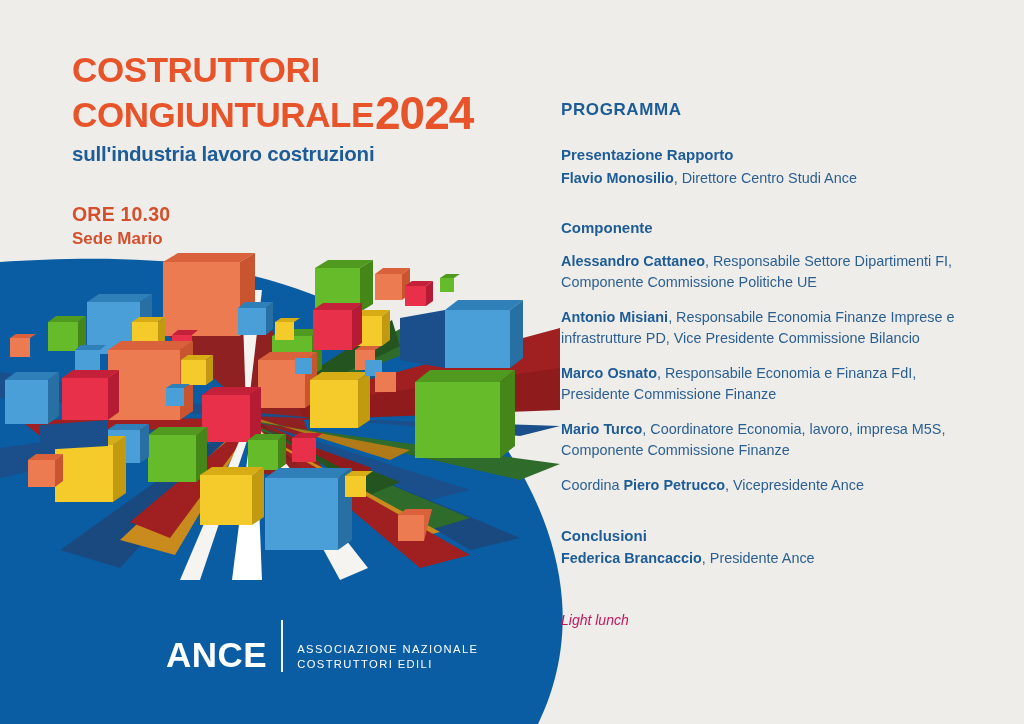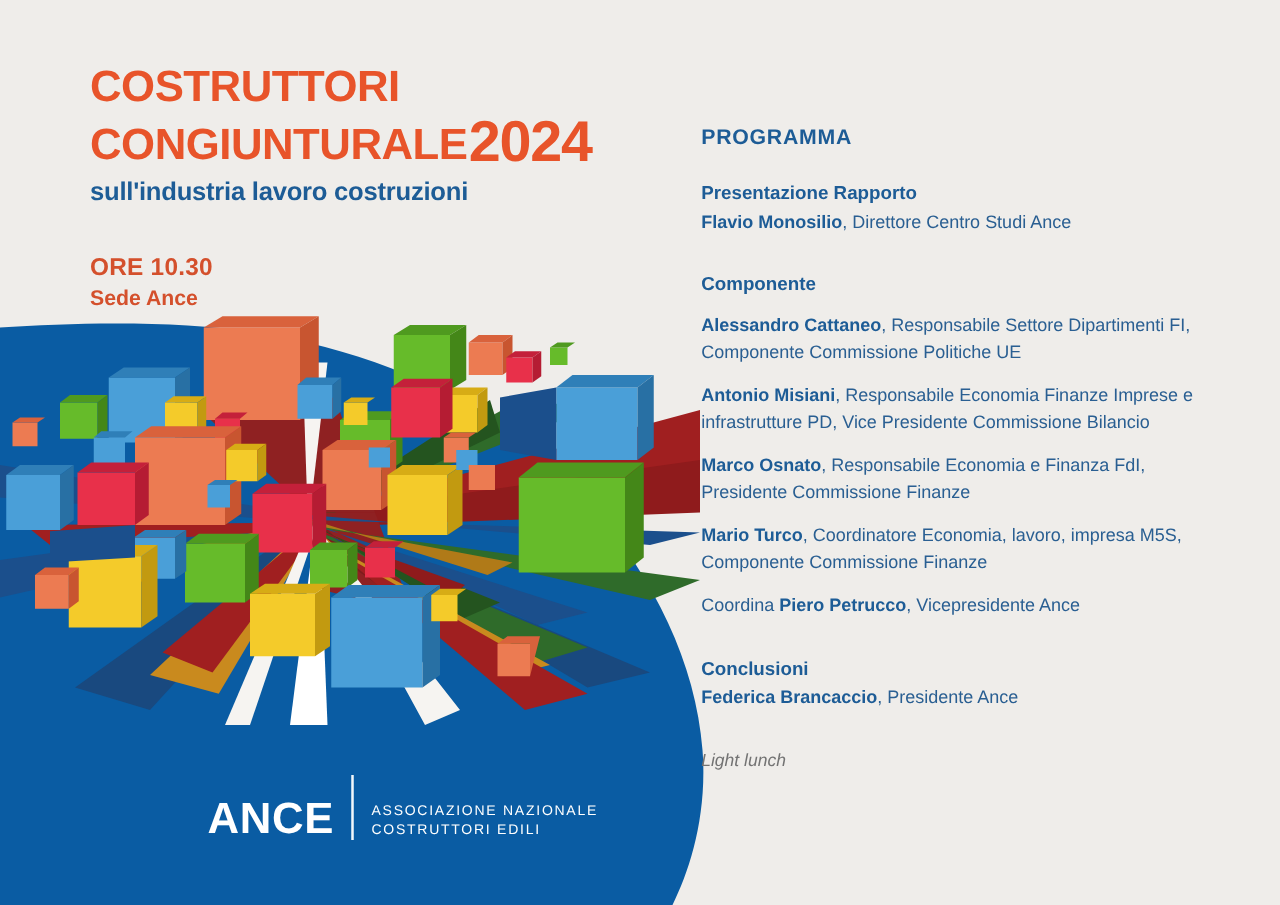--- a/index.html
+++ b/index.html
@@ -143,24 +143,24 @@
   }
   .entry:last-child { margin-bottom: 0; }
   .entry b {
     font-weight: bold;
     color: #1d5c96;
   }
   .entry-tight {
     margin: 0 0 0 0;
   }
   .lunch {
-    margin-top: 32px;
+    margin-top: 44px;
     font-size: 14px;
     font-style: italic;
-    color: #737373;
+    color: #be185d;
   }
 
   
   .logo {
     position: absolute;
     left: 166px;
     top: 620px;
     z-index: 5;
     display: flex;
     align-items: flex-end;
@@ -402,21 +402,21 @@
   <div class="left-col">
     <h1 class="title-line1">COSTRUTTORI</h1>
     <div class="title-line2">
       <span class="title-word2">CONGIUNTURALE</span>
         <span class="title-year">2024</span>
     </div>
     <div class="subtitle">sull'industria lavoro costruzioni</div>
 
     <div class="date-block">
       <div class="date-line">ORE 10.30</div>
-      <div class="date-venue">Sede Ance</div>
+      <div class="date-venue">Sede Mario</div>
     </div>
   </div>
 
   <div class="right-col">
     <div class="prog-heading">PROGRAMMA</div>
 
     <div class="sec-title">Presentazione Rapporto</div>
     <p class="entry entry-tight"><b>Flavio Monosilio</b><span>, Direttore Centro Studi Ance</span></p>
 
     <div class="sec-title spaced">Componente</div>

